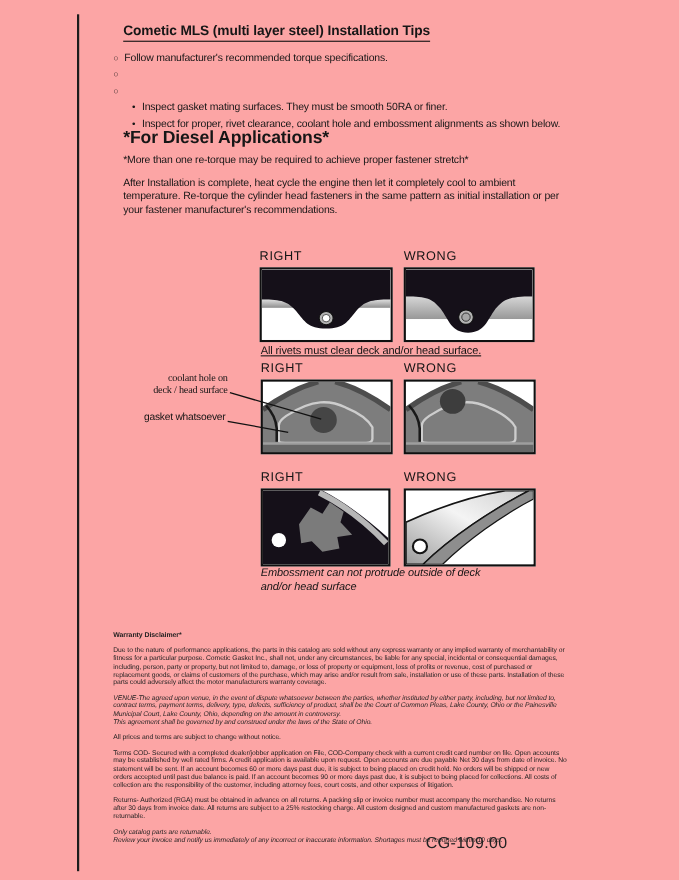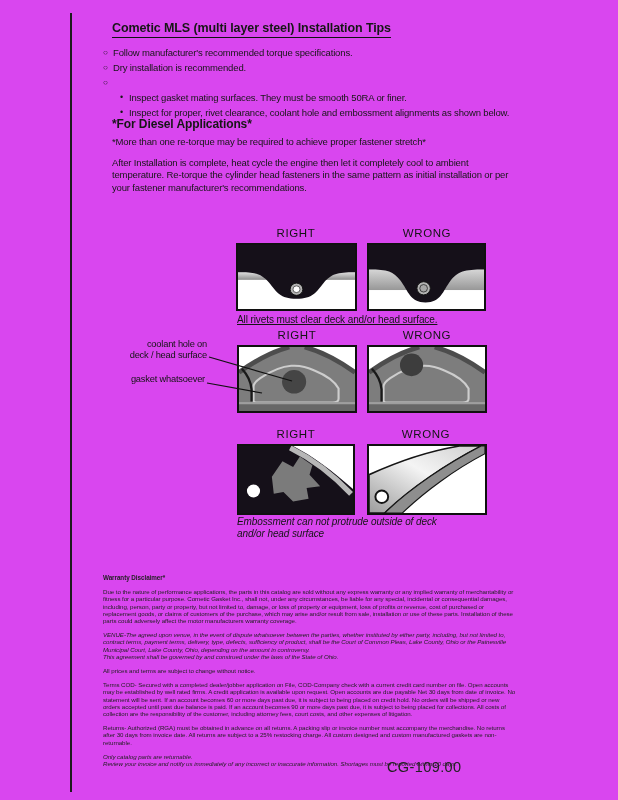--- a/index.html
+++ b/index.html
@@ -1,34 +1,34 @@
 <!DOCTYPE html>
 <html><head>
 <meta charset="utf-8">
 <style>
   html,body{margin:0;padding:0;background:#ffffff;}
   .page{
-    position:relative;width:618px;height:800px;background:#d946ef;overflow:hidden;
+    position:relative;width:618px;height:800px;background:#fca5a5;overflow:hidden;
     font-family:"Liberation Sans","DejaVu Sans",sans-serif;color:#161616;
   }
   .left-rule{position:absolute;left:70px;top:13px;width:2px;height:779px;background:#1c1c1c;}
   .title{
     position:absolute;left:112px;top:21px;font-size:12.5px;font-weight:bold;
     letter-spacing:-0.1px;border-bottom:1.6px solid #111;padding-bottom:2px;white-space:nowrap;
   }
   .bullets{position:absolute;left:103px;top:45px;width:410px;font-size:9.5px;letter-spacing:-0.15px;}
   .b-row{display:flex;line-height:15px;}
   .b-mark{width:10px;flex:0 0 10px;font-size:8px;line-height:15px;}
   .s-row{display:flex;line-height:15px;margin-left:17px;}
   .s-mark{width:9px;flex:0 0 9px;font-size:9px;line-height:15px;}
   .diesel{position:absolute;left:112px;top:117px;width:398px;font-size:9.5px;letter-spacing:-0.15px;}
-  .diesel h2{font-size:12px;font-weight:bold;margin:0 0 5px 0;letter-spacing:-0.1px;}
+  .diesel h2{font-size:16px;font-weight:bold;margin:0 0 5px 0;letter-spacing:-0.1px;}
   .diesel p{margin:0 0 8px 0;line-height:12.6px;}
   .prewrap{white-space:pre-line;font-style:italic;}
-  .fig-label{position:absolute;font-size:11.5px;letter-spacing:0.6px;text-align:center;color:#141414;}
+  .fig-label{position:absolute;font-size:11.5px;letter-spacing:0.6px;text-align:left;color:#141414;}
   .fig{position:absolute;border:2px solid #101010;background:#fff;box-sizing:border-box;}
   .fig svg{display:block;width:100%;height:100%;}
   .caption{position:absolute;font-size:10px;letter-spacing:-0.1px;color:#141414;line-height:11.5px;}
   .annot{position:absolute;font-size:9.3px;letter-spacing:-0.2px;text-align:right;line-height:10.5px;color:#141414;}
   .leader-svg{position:absolute;left:96px;top:337px;width:210px;height:62px;z-index:5;}
   .disclaimer{position:absolute;left:103px;top:574px;width:413px;font-size:6.15px;line-height:7.2px;letter-spacing:-0.05px;color:#1f1f1f;}
   .disclaimer h3{font-size:6.3px;font-weight:bold;margin:0 0 7px 0;}
   .disclaimer p{margin:0 0 7px 0;}
   .page-code{position:absolute;left:387px;top:759px;font-size:14.5px;letter-spacing:0.4px;color:#222;}
 </style>
@@ -41,21 +41,20 @@
 
   <div class="title">Cometic MLS (multi layer steel) Installation Tips</div>
 
   <div class="bullets">
     <div class="b-row">
       <span class="b-mark">○</span>
       <span>Follow manufacturer's recommended torque specifications.</span>
     </div>
     <div class="b-row">
       <span class="b-mark">○</span>
-      <span>Dry installation is recommended.</span>
     </div>
     <div class="b-row">
       <span class="b-mark">○</span>
     </div>
     <div class="s-row">
       <span class="s-mark">•</span>
       <span>Inspect gasket mating surfaces.  They must be smooth 50RA or finer.</span>
     </div>
     <div class="s-row">
       <span class="s-mark">•</span>
@@ -103,21 +102,21 @@
       <circle cx="57" cy="46" r="7" fill="#b3b3b3" stroke="#101010" stroke-width="1"></circle>
       <circle cx="57" cy="46" r="4" fill="#a6a6a6" stroke="#222222" stroke-width="0.8"></circle>
     </svg>
   </div>
 
   <div class="caption" style="left:237px;top:314px;width:260px;text-decoration:underline;">All rivets must clear deck and/or head surface.</div>
 
   <div class="fig-label" style="left:237px;top:329px;width:120px;">RIGHT</div>
   <div class="fig-label" style="left:367px;top:329px;width:120px;">WRONG</div>
 
-  <div class="annot" style="left:96px;top:339px;width:111px;">
+  <div class="annot" style="left:96px;top:339px;width:111px;font-family:Liberation Serif, serif;">
     <div>coolant hole on</div>
     <div>deck / head surface</div>
   </div>
   <div class="annot" style="left:96px;top:374px;width:109px;">gasket whatsoever</div>
 
   <svg class="leader-svg" viewBox="0 0 210 62">
     <line x1="113" y1="20" x2="196" y2="44" stroke="#111111" stroke-width="1.2"></line>
     <line x1="111" y1="46" x2="166" y2="56" stroke="#111111" stroke-width="1.2"></line>
   </svg>
 

